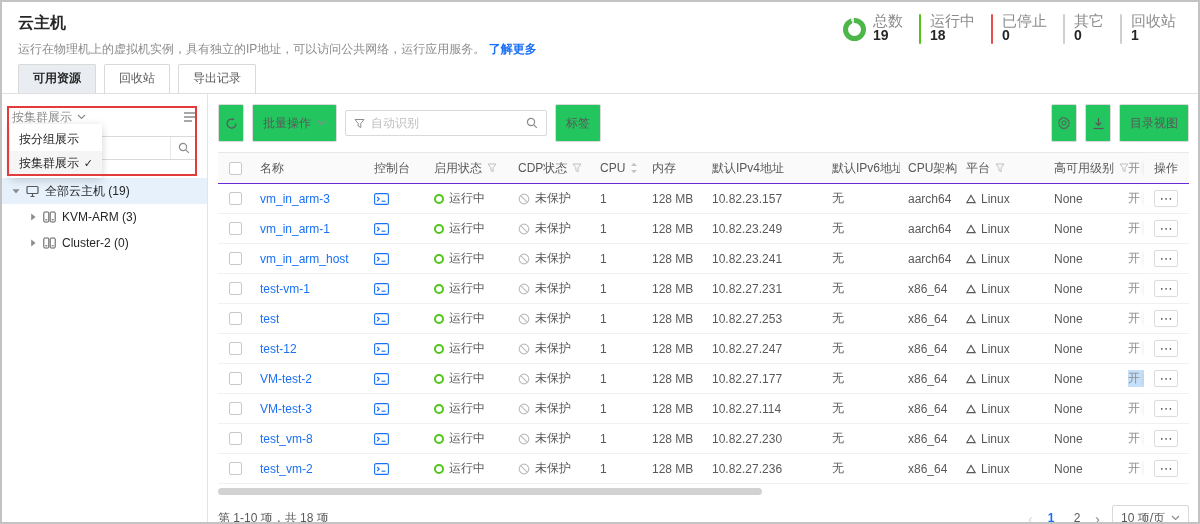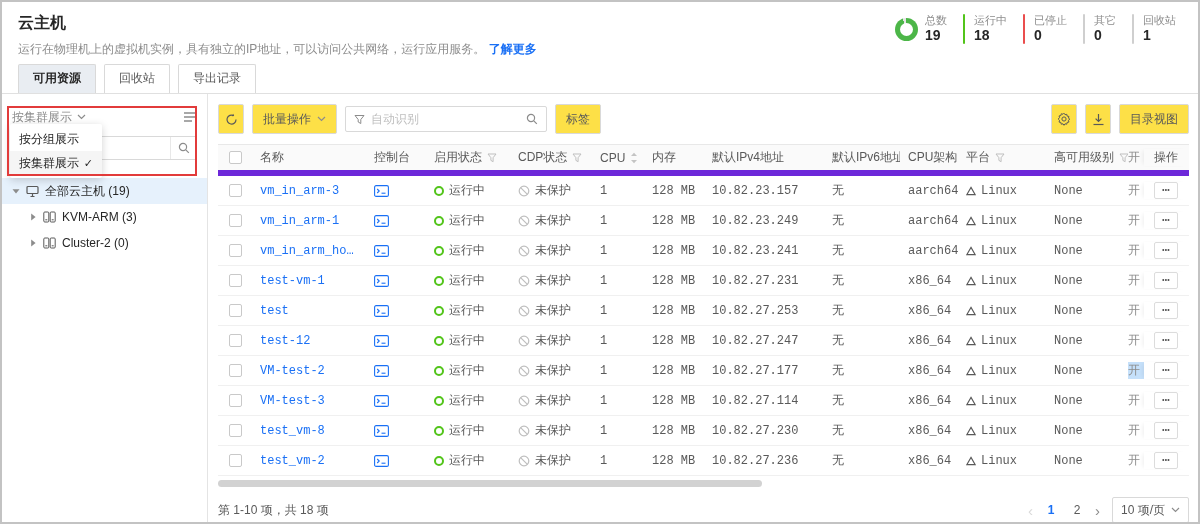--- a/index.html
+++ b/index.html
@@ -11,21 +11,21 @@
   .hdr { display: flex; justify-content: space-between; align-items: flex-start; padding: 10px 14px 4px 16px; flex: none; }
   .title { font-size: 16px; font-weight: bold; color: #262626; line-height: 22px; }
   .subtitle { font-size: 12px; color: #8c8c8c; margin-top: 7px; }
   .link { color: #1a70f5; cursor: pointer; font-weight: bold; font-family: Liberation Serif, serif; }
   .stats { display: flex; align-items: center; margin-top: 2px; }
   .stat { display: flex; align-items: center; padding: 0 8px; }
   .stat-bar { width: 2px; height: 30px; margin-right: 9px; border-radius: 1px; }
   .donut { width: 23px; height: 23px; border-radius: 50%; position: relative; margin-right: 7px;
            background: conic-gradient(#4cb648 0 341deg, #e5e5e5 341deg 360deg); }
   .donut::after { content: ""; position: absolute; inset: 5px; border-radius: 50%; background: #fff; }
-  .stat-label { font-size: 11px; color: #8c8c8c; line-height: 13px; }
+  .stat-label { font-size: 15px; color: #8c8c8c; line-height: 13px; }
   .stat-value { font-size: 14px; font-weight: bold; color: #262626; line-height: 17px; }
 
   
   .tabs { display: flex; gap: 8px; padding: 2px 0 0 16px; border-bottom: 1px solid #e0e0e0; flex: none; }
   .tab { padding: 5px 14px 6px; border: 1px solid #d9d9d9; border-bottom: none; border-radius: 2px 2px 0 0;
          background: #fff; color: #595959; cursor: pointer; }
   .tab.active { background: #e9edf2; color: #262626; font-weight: bold; }
 
   
   .body { flex: 1; display: flex; min-height: 0; }
@@ -44,32 +44,32 @@
   .tree { margin-top: 18px; }
   .tree-item { display: flex; align-items: center; height: 26px; padding-left: 10px; cursor: pointer; color: #262626; }
   .tree-item.child { padding-left: 27px; }
   .tree-item.selected { background: #e6f1fc; }
   .tw { width: 12px; flex: none; display: inline-flex; }
   .tree-icon { margin: 0 6px 0 2px; display: inline-flex; flex: none; }
 
   
   .main { flex: 1; min-width: 0; display: flex; flex-direction: column; padding: 10px 9px 0 10px; }
   .toolbar { display: flex; align-items: center; gap: 8px; margin-bottom: 10px; flex: none; }
-  .btn { height: 30px; border: 1px solid #d9d9d9; border-radius: 2px; background: #fde047; color: #595959;
+  .btn { height: 38px; border: 1px solid #d9d9d9; border-radius: 2px; background: #22c55e; color: #595959;
          display: inline-flex; align-items: center; gap: 6px; padding: 0 10px; cursor: pointer; font-size: 12px; }
   .icon-btn { width: 26px; padding: 0; justify-content: center; }
   .search-box { width: 202px; height: 26px; border: 1px solid #d9d9d9; border-radius: 2px; background: #fff;
                 display: flex; align-items: center; gap: 6px; padding: 0 8px; cursor: text; }
   .placeholder { flex: 1; color: #bfbfbf; overflow: hidden; white-space: nowrap; }
   .toolbar-right { margin-left: auto; display: flex; align-items: center; gap: 8px; }
 
   
   .thead { display: flex; align-items: center; height: 32px; background: #fafafa; color: #595959;
-           border-top: 1px solid #e8e8e8; border-bottom: 6px solid #6d28d9; flex: none; }
-  .row { display: flex; align-items: center; height: 30px; border-bottom: 1px solid #f0f0f0; background: #fff; flex: none; font-family: Liberation Mono, monospace; }
+           border-top: 1px solid #e8e8e8; border-bottom: 1px solid #6d28d9; flex: none; }
+  .row { display: flex; align-items: center; height: 30px; border-bottom: 1px solid #f0f0f0; background: #fff; flex: none; }
   .cell { display: flex; align-items: center; gap: 5px; padding: 0 8px; overflow: hidden; white-space: nowrap; flex: none; color: #595959; }
   .c0 { width: 34px; justify-content: center; padding: 0; }
   .c1 { width: 114px; } .c2 { width: 60px; } .c3 { width: 84px; } .c4 { width: 82px; }
   .c5 { width: 52px; } .c6 { width: 60px; gap: 44px; } .c7 { width: 120px; } .c8 { width: 76px; }
   .c9 { width: 58px; } .c10 { width: 88px; } .c11 { width: 82px; }
   .c12 { width: 16px; padding: 0; color: #8c8c8c; }
   .c13 { width: 44px; justify-content: center; box-shadow: -3px 0 4px -2px rgba(0,0,0,0.07); background: inherit; }
   .cb { width: 13px; height: 13px; border: 1px solid #c9c9c9; border-radius: 2px; background: #fff; flex: none; cursor: pointer; }
   .vm-link { color: #1a70f5; text-decoration: none; cursor: pointer; overflow: hidden; text-overflow: ellipsis; }
   .dot { width: 10px; height: 10px; border-radius: 50%; border: 2px solid #52c41a; background: #fff; flex: none; }

